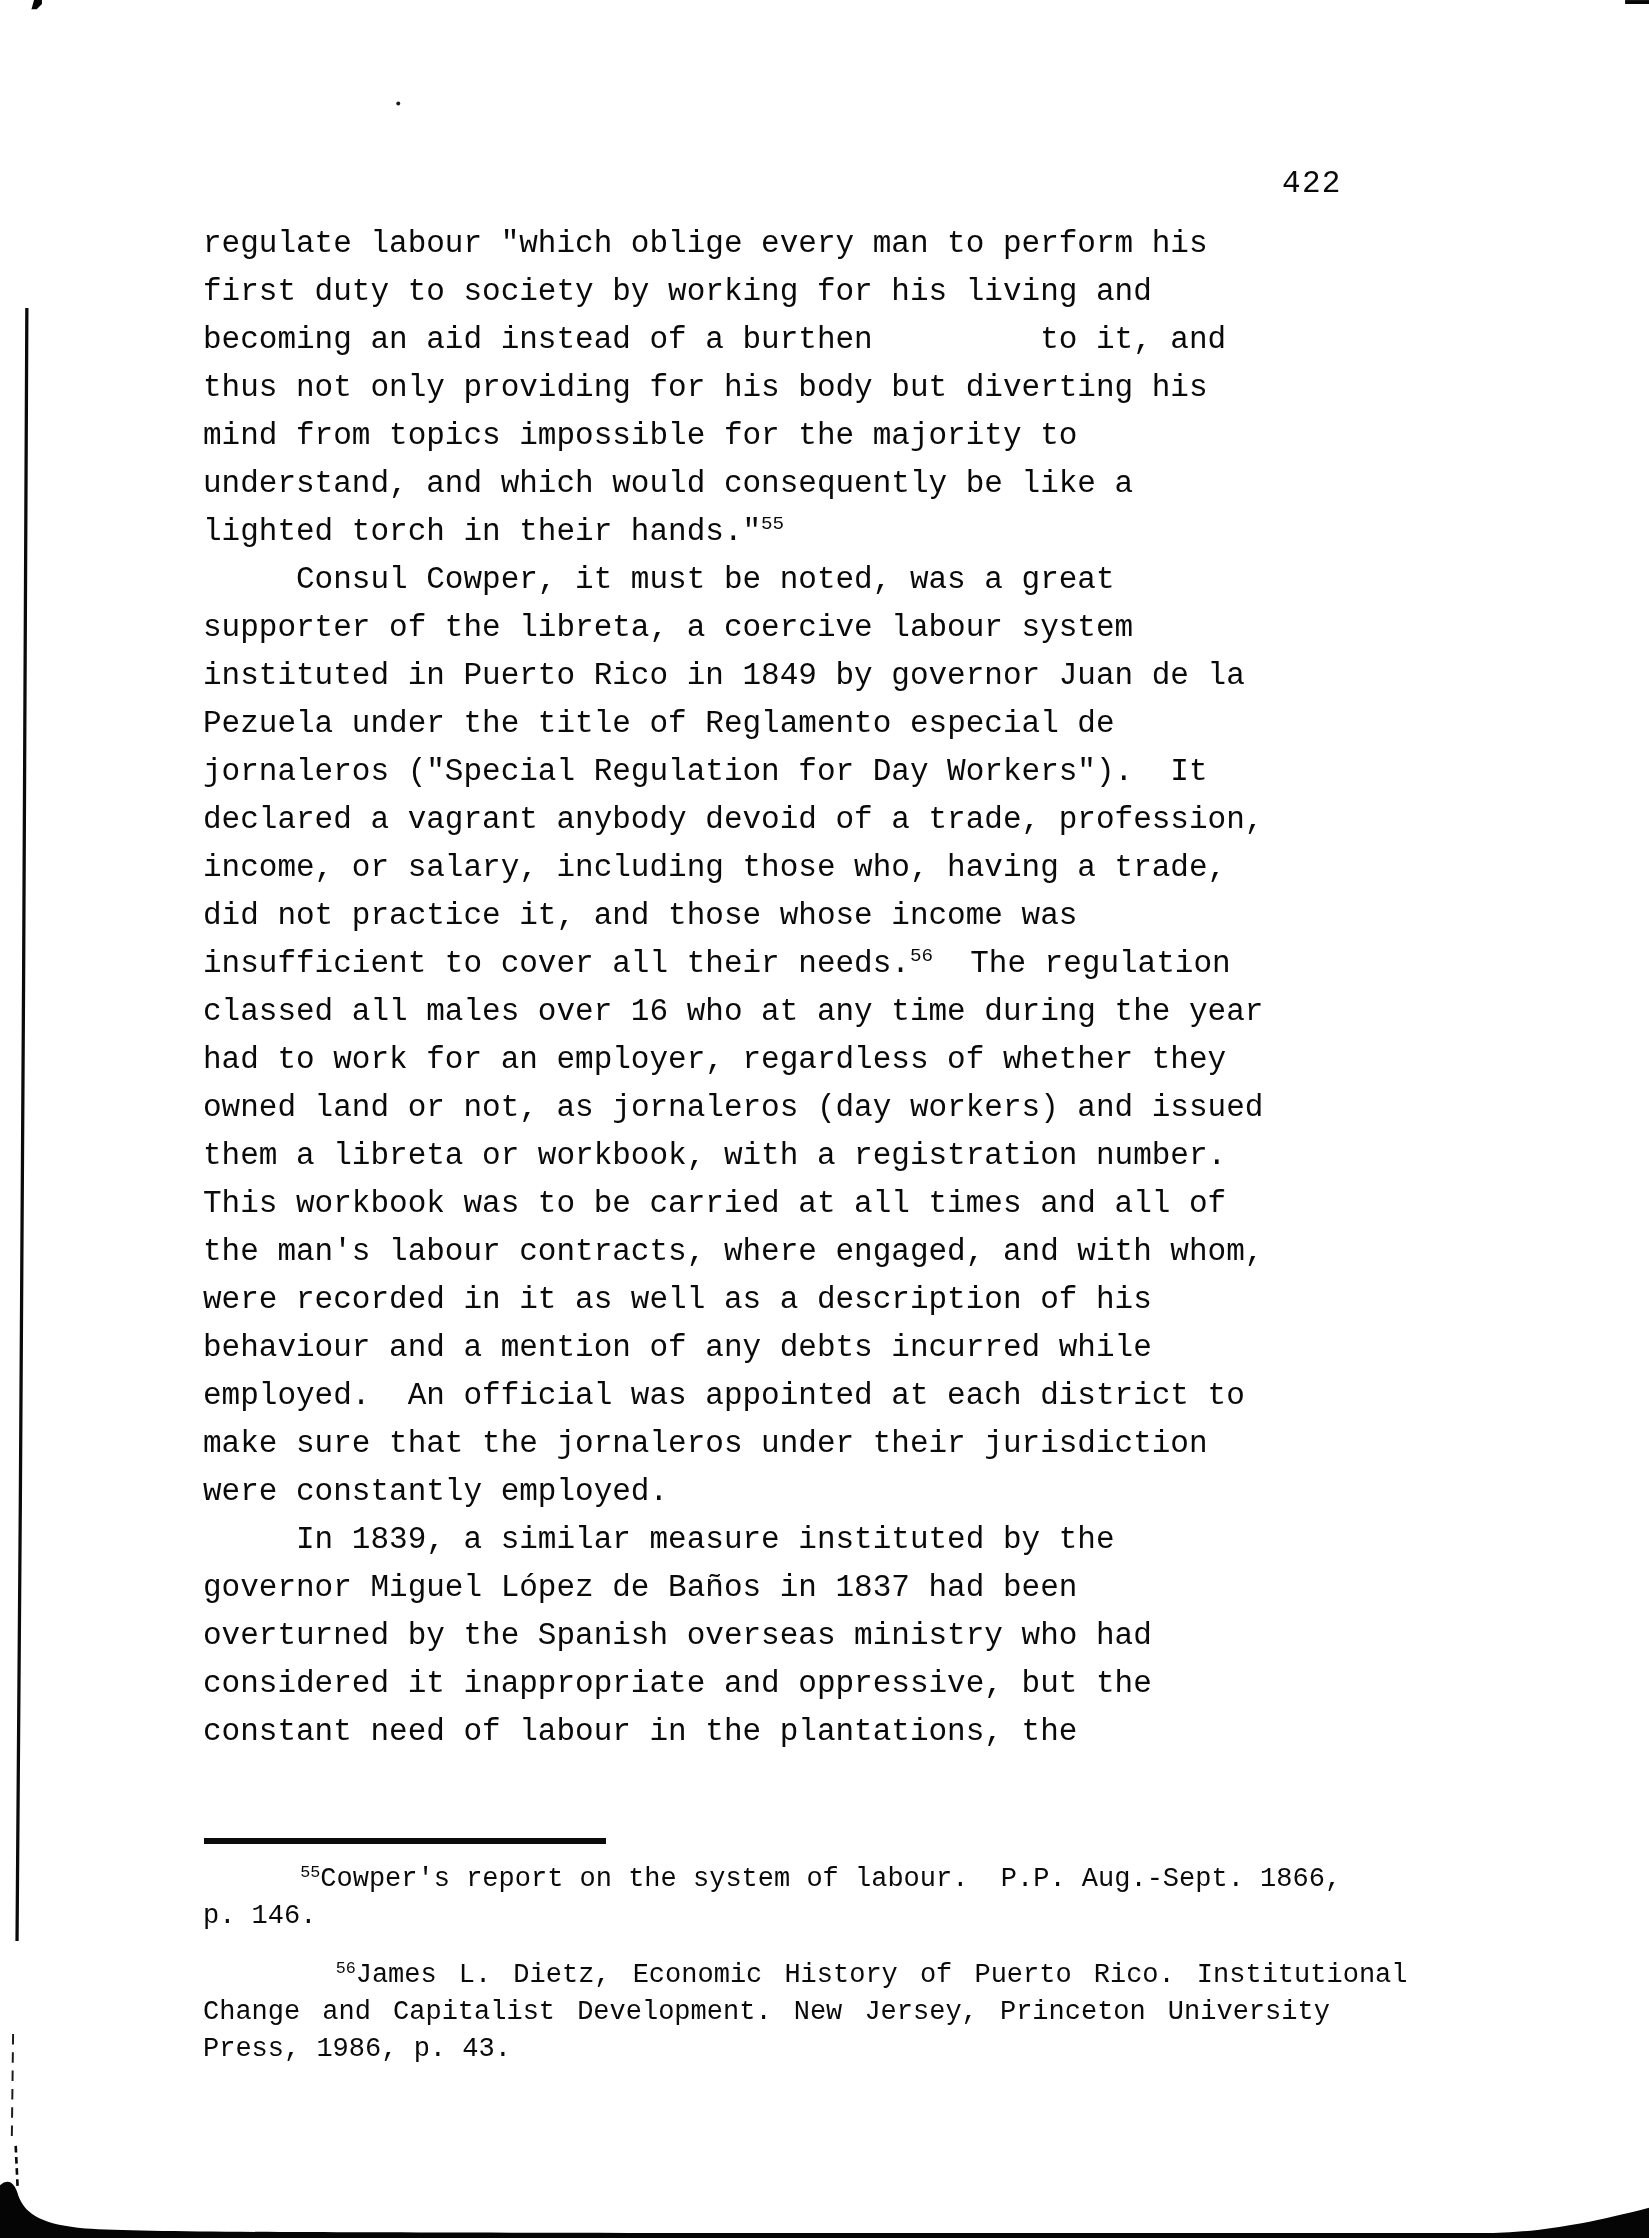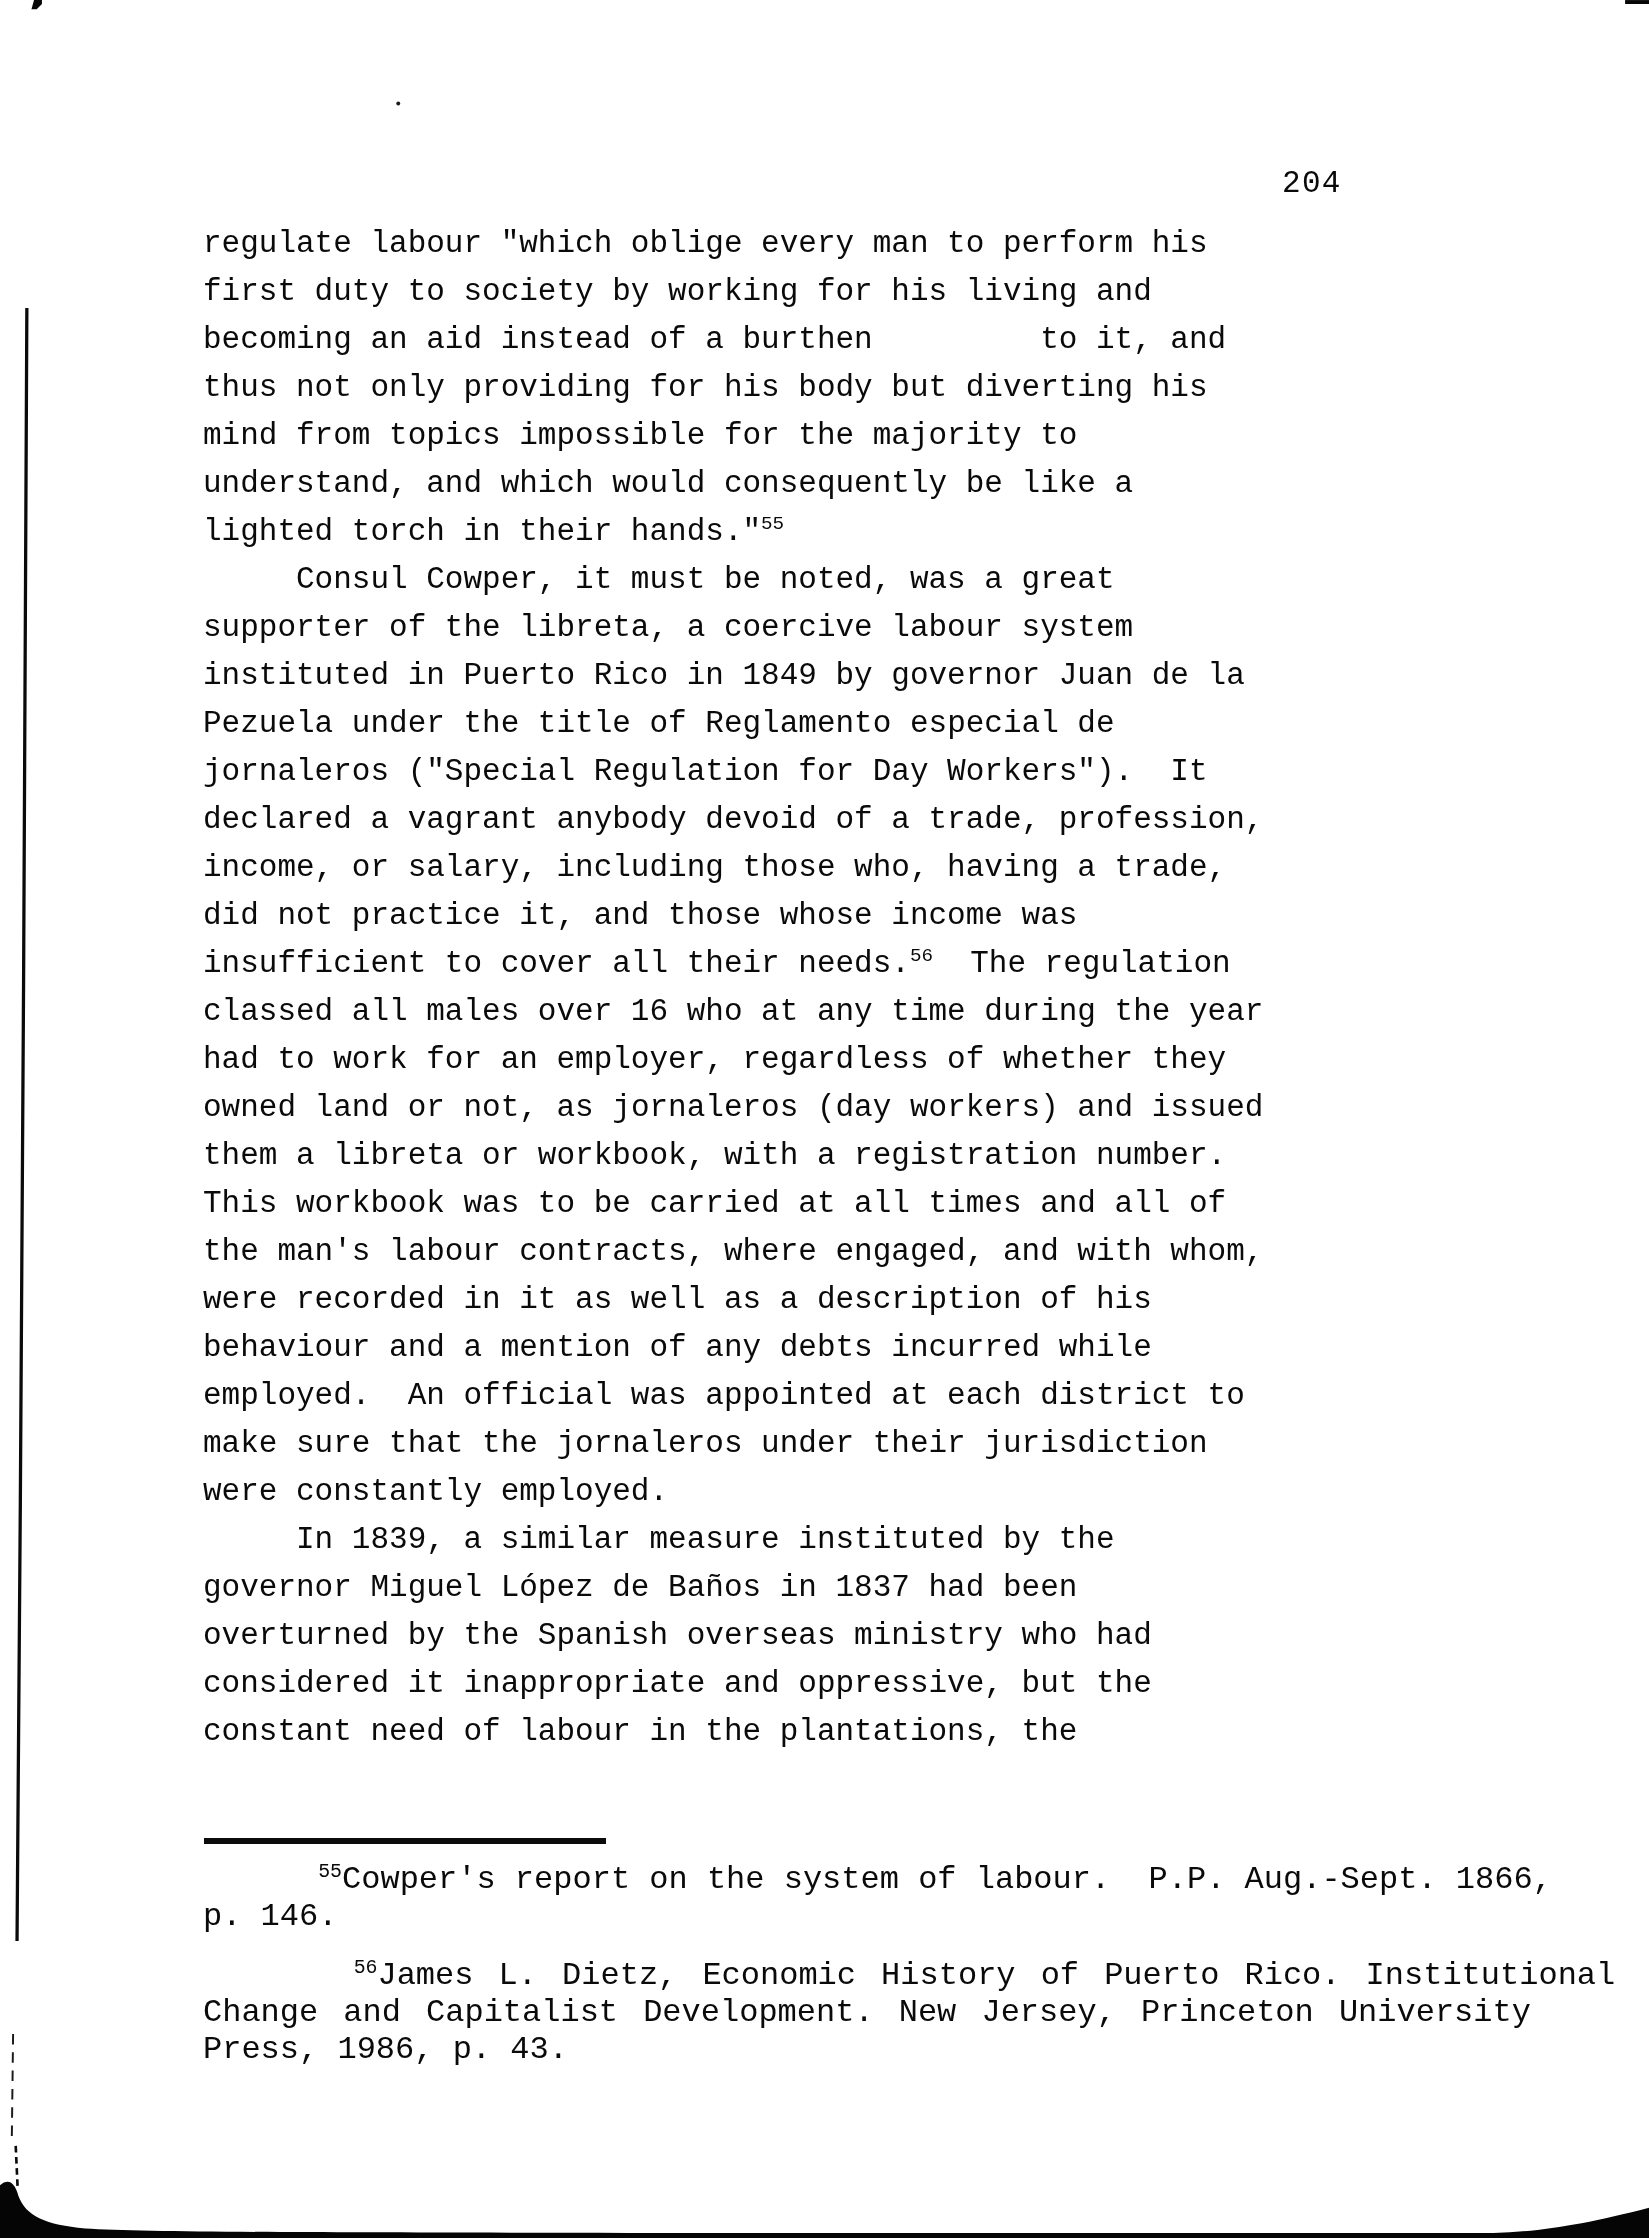--- a/index.html
+++ b/index.html
@@ -21,21 +21,21 @@
     position:absolute;left:203px;top:220px;
     font-size:31px;line-height:48px;
     white-space:pre;
   }
   .footnote-rule{
     position:absolute;left:204px;top:1838px;
     width:402px;height:5.9px;background:#0b0b0b;
   }
   .footnotes{
     position:absolute;left:203px;top:1861px;
-    font-size:32px;line-height:37px;
+    font-size:27px;line-height:37px;
     white-space:pre;
   }
   .footnote + .footnote{margin-top:22px;}
   .line{white-space:pre;}
   .it{}
   .sup{
     font-size:0.62em;
     position:relative;top:-0.55em;
     line-height:0;
     text-align:center;
@@ -59,20 +59,20 @@
 
   <path d="M41 470 L36 1500 L31 2300 L26 2963" stroke="#0a0a0a" stroke-width="5" fill="none"></path>
   <line x1="20" y1="3105" x2="18" y2="3268" stroke="#1a1a1a" stroke-width="3" stroke-dasharray="16 12"></line>
   <line x1="24" y1="3276" x2="27" y2="3342" stroke="#0a0a0a" stroke-width="4" stroke-dasharray="10 7"></line>
 
   <path d="M0 3336 C 12 3326, 22 3330, 28 3352 C 40 3384, 70 3396, 130 3402
            C 250 3409, 600 3408, 1200 3409 L 2280 3409
            C 2350 3407, 2420 3396, 2519 3370 L 2519 3418 L 0 3418 Z" fill="#050505"></path>
 </svg>
 
-<div class="page-number">204</div>
+<div class="page-number">422</div>
 
 <div class="body-text"><div class="line"><span>regulate labour "which oblige every man to perform his</span></div><div class="line"><span>first duty to society by working for his living and</span></div><div class="line"><span>becoming an aid instead of a burthen         to it, and</span></div><div class="line"><span>thus not only providing for his body but diverting his</span></div><div class="line"><span>mind from topics impossible for the majority to</span></div><div class="line"><span>understand, and which would consequently be like a</span></div><div class="line"><span>lighted torch in their hands."</span><span class="sup">55</span></div><div class="line"><span>     Consul Cowper, it must be noted, was a great</span></div><div class="line"><span>supporter of the libreta, a coercive labour system</span></div><div class="line"><span>instituted in Puerto Rico in 1849 by governor Juan de la</span></div><div class="line"><span>Pezuela under the title of </span><span class="it">Reglamento especial de</span></div><div class="line"><span class="it">jornaleros</span><span> ("Special Regulation for Day Workers").  It</span></div><div class="line"><span>declared a vagrant anybody devoid of a trade, profession,</span></div><div class="line"><span>income, or salary, including those who, having a trade,</span></div><div class="line"><span>did not practice it, and those whose income was</span></div><div class="line"><span>insufficient to cover all their needs.</span><span class="sup">56</span><span>  The regulation</span></div><div class="line"><span>classed all males over 16 who at any time during the year</span></div><div class="line"><span>had to work for an employer, regardless of whether they</span></div><div class="line"><span>owned land or not, as </span><span class="it">jornaleros</span><span> (day workers) and issued</span></div><div class="line"><span>them a libreta or workbook, with a registration number.</span></div><div class="line"><span>This workbook was to be carried at all times and all of</span></div><div class="line"><span>the man's labour contracts, where engaged, and with whom,</span></div><div class="line"><span>were recorded in it as well as a description of his</span></div><div class="line"><span>behaviour and a mention of any debts incurred while</span></div><div class="line"><span>employed.  An official was appointed at each district to</span></div><div class="line"><span>make sure that the jornaleros under their jurisdiction</span></div><div class="line"><span>were constantly employed.</span></div><div class="line"><span>     In 1839, a similar measure instituted by the</span></div><div class="line"><span>governor Miguel López de Baños in 1837 had been</span></div><div class="line"><span>overturned by the Spanish overseas ministry who had</span></div><div class="line"><span>considered it inappropriate and oppressive, but the</span></div><div class="line"><span>constant need of labour in the plantations, the</span></div></div>
 
 <div class="footnote-rule"></div>
 
 <div class="footnotes"><div class="footnote"><div class="line"><span>      </span><span class="sup">55</span><span>Cowper's report on the system of labour.  P.P. Aug.-Sept. 1866,</span></div><div class="line"><span>p. 146.</span></div></div><div class="footnote"><div class="line spread"><span>      </span><span class="sup">56</span><span>James L. Dietz, </span><span class="it">Economic History of Puerto Rico. Institutional</span></div><div class="line spread"><span class="it">Change and Capitalist Development</span><span>. New Jersey, Princeton University</span></div><div class="line"><span>Press, 1986, p. 43.</span></div></div></div>
 
 
 </body></html>

